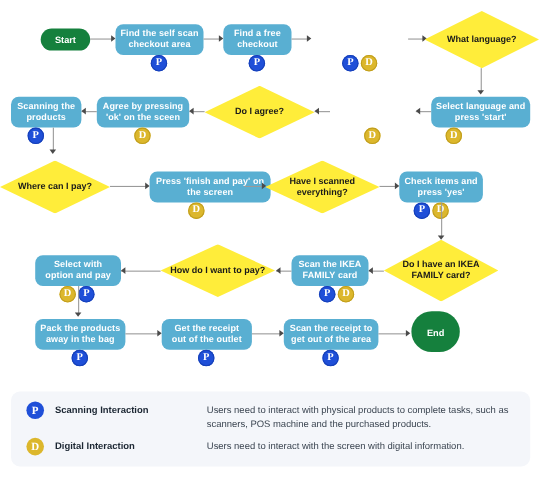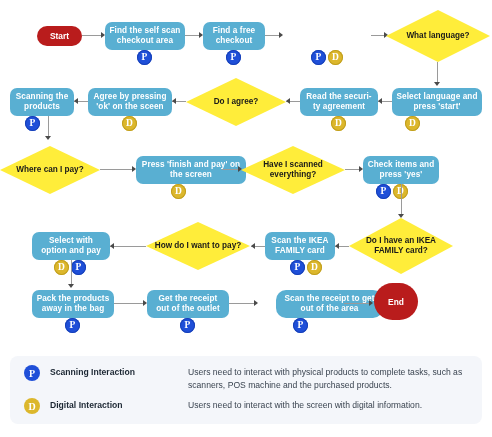--- a/index.html
+++ b/index.html
@@ -33,21 +33,21 @@
     font-weight:bold;
     font-size:8.2px;
     line-height:10.5px;
     text-align:center;
     display:flex;align-items:center;justify-content:center;
     clip-path:polygon(50% 0%,100% 50%,50% 100%,0% 50%);
   }
   .dec span{display:block;padding:0 8px;}
   
   .term{
-    background:#b91c1c;
+    background:#15803d;
     border-radius:999px;
     color:#ffffff;
     font-weight:bold;
     font-size:8.4px;
     display:flex;align-items:center;justify-content:center;
   }
 
   
   .badges{position:absolute;display:flex;gap:2px;}
   .badge{
@@ -139,23 +139,20 @@
 
   <div class="node proc" style="left:392px;top:88px;width:90px;height:28px;">
     <span>Select language and press 'start'</span>
   </div>
   <div class="badges" style="left:405px;top:116px;">
     <div class="badge d">D</div>
   </div>
   <div class="conn h" style="left:378px;top:101px;width:14px;"></div>
   <div class="arrow l" style="left:378px;top:98px;"></div>
 
-  <div class="node proc" style="left:300px;top:88px;width:78px;height:28px;">
-    <span>Read the securi-ty agreement</span>
-  </div>
   <div class="badges" style="left:331px;top:116px;">
     <div class="badge d">D</div>
   </div>
   <div class="conn h" style="left:286px;top:101px;width:14px;"></div>
   <div class="arrow l" style="left:286px;top:98px;"></div>
 
   <div class="node dec" style="left:186px;top:78px;width:100px;height:48px;">
     <span>Do I agree?</span>
   </div>
   <div class="conn h" style="left:172px;top:101px;width:14px;"></div>
@@ -256,21 +253,21 @@
 
   <div class="node proc" style="left:147px;top:290px;width:82px;height:28px;">
     <span>Get the receipt out of the outlet</span>
   </div>
   <div class="badges" style="left:180px;top:318px;">
     <div class="badge p">P</div>
   </div>
   <div class="conn h" style="left:229px;top:303px;width:27px;"></div>
   <div class="arrow r" style="left:254px;top:300px;"></div>
 
-  <div class="node proc" style="left:276px;top:290px;width:107px;height:28px;border-radius:10px;">
+  <div class="node proc" style="left:258px;top:290px;width:86px;height:28px;">
     <span>Scan the receipt to get out of the area</span>
   </div>
   <div class="badges" style="left:293px;top:318px;">
     <div class="badge p">P</div>
   </div>
   <div class="conn h" style="left:344px;top:303px;width:27px;"></div>
   <div class="arrow r" style="left:369px;top:300px;"></div>
 
   <div class="node term" style="left:374px;top:283px;width:44px;height:37px;">
     <span>End</span>

